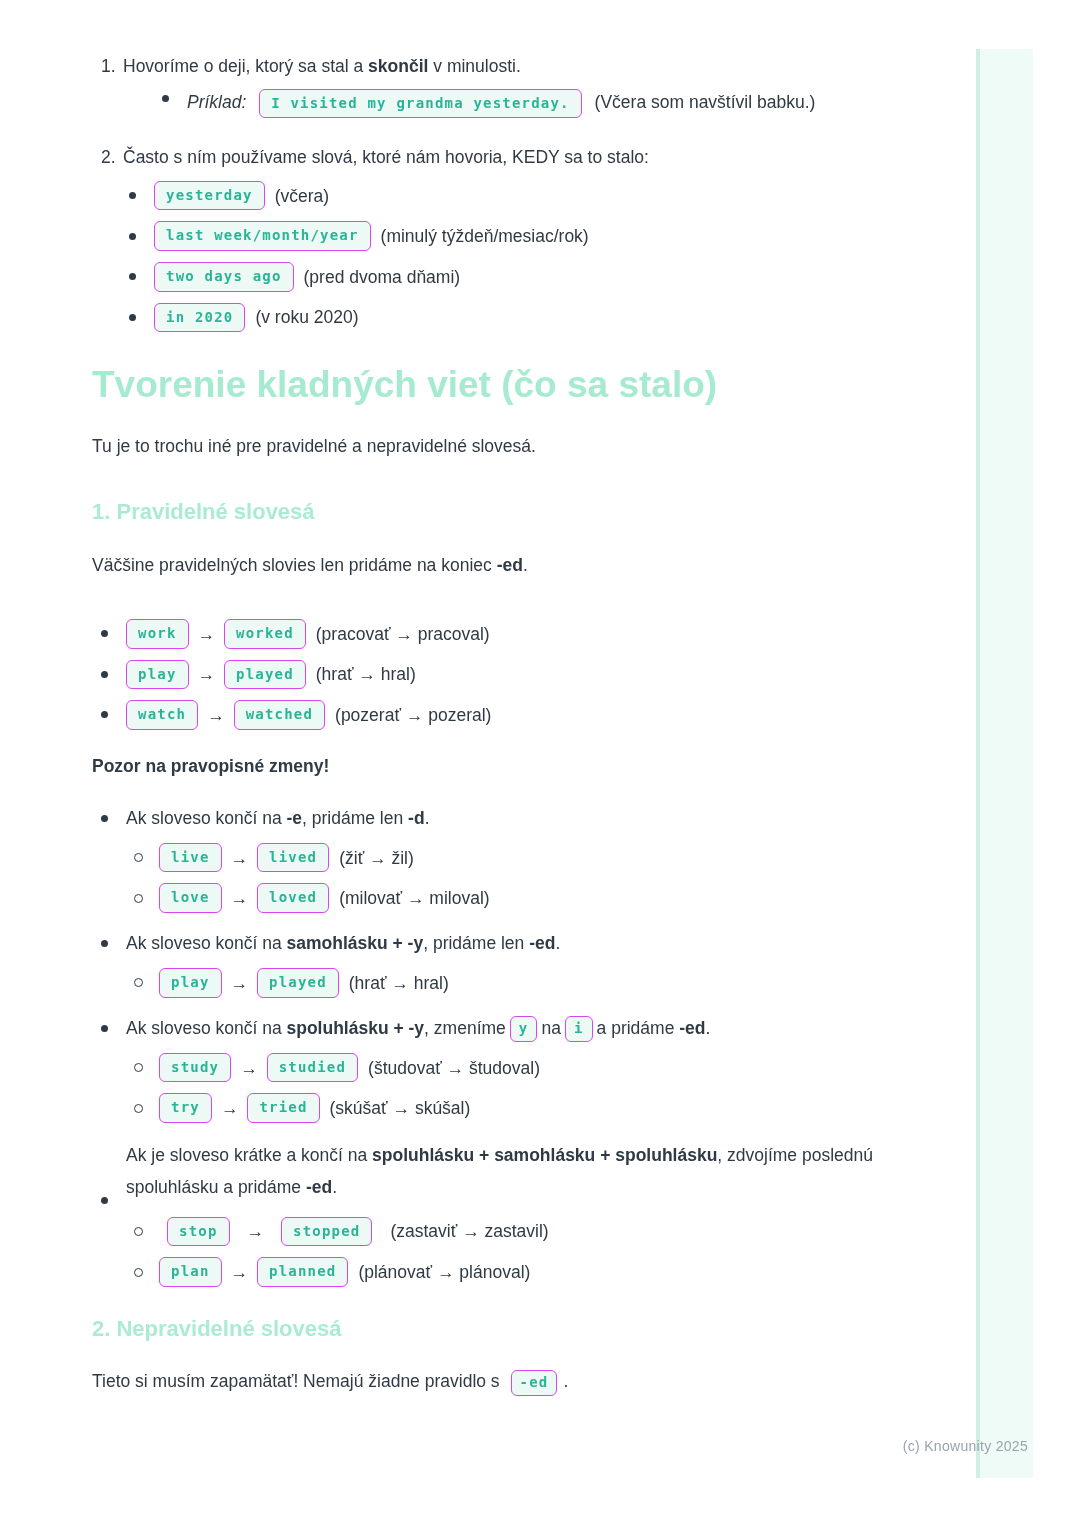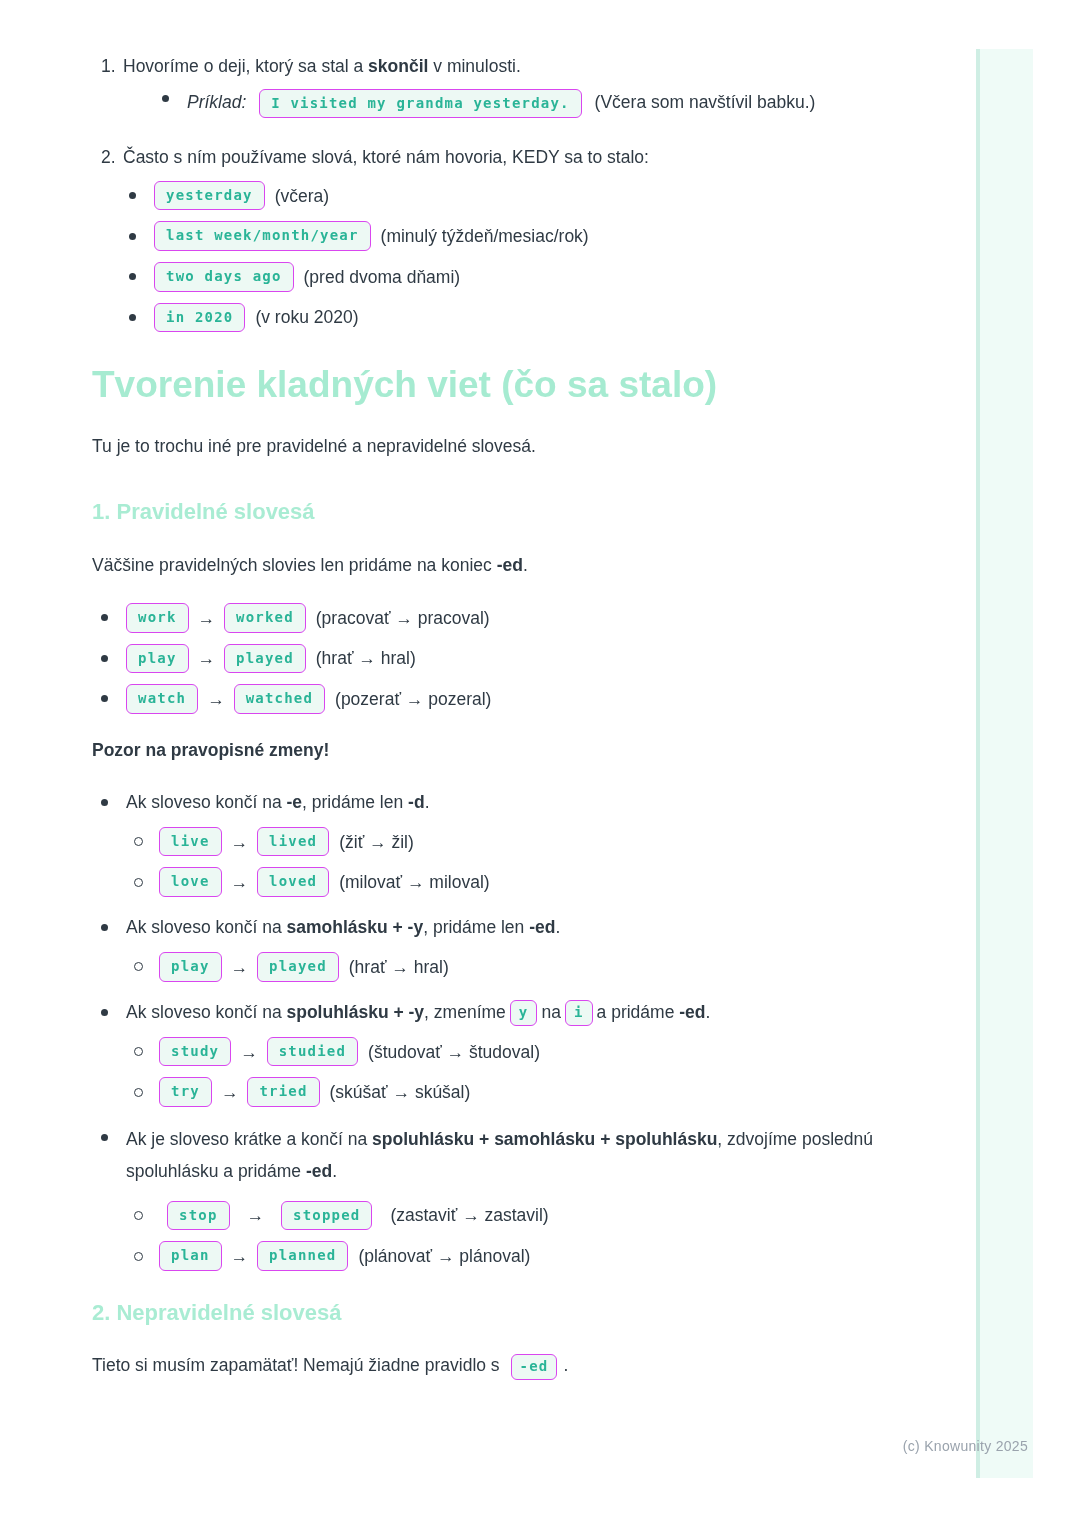--- a/index.html
+++ b/index.html
@@ -114,21 +114,21 @@
       </div>
     </div>
   </div>
 
   <h2>Tvorenie kladných viet (čo sa stalo)</h2>
   <p class="body">Tu je to trochu iné pre pravidelné a nepravidelné slovesá.</p>
 
   <h3>1. Pravidelné slovesá</h3>
   <p class="body"><span>Väčšine pravidelných slovies len pridáme na koniec </span><b>-ed</b><span>.</span></p>
 
-  <div class="row chip-row indent-b" style="margin-top:24px;">
+  <div class="row chip-row indent-b" style="margin-top:40px;">
     <span class="marker">
         <span class="dot"></span>
       </span>
     <span class="code">work</span>
     <span class="arrow">→</span>
     <span class="code">worked</span>
     <span class="trans">(pracovať → pracoval)</span>
   </div>
   <div class="row chip-row indent-b">
     <span class="marker">
@@ -210,21 +210,21 @@
   <div class="row chip-row indent-c">
     <span class="marker">
         <span class="circle"></span>
       </span>
     <span class="code">try</span>
     <span class="arrow">→</span>
     <span class="code">tried</span>
     <span class="trans">(skúšať → skúšal)</span>
   </div>
 
-  <div class="row wrap indent-b" style="margin-top:16px;line-height:1.85;">
+  <div class="row wrap indent-b" style="margin-top:16px;line-height:1.85;align-items:flex-end;">
     <span class="marker">
         <span class="dot"></span>
       </span>
     <div style="max-width:800px;"><span>Ak je sloveso krátke a končí na </span><b>spoluhlásku + samohlásku + spoluhlásku</b><span>, zdvojíme poslednú spoluhlásku a pridáme </span><b>-ed</b><span>.</span></div>
   </div>
   <div class="row chip-row indent-c" style="margin-top:13px;gap:8px;">
     <span class="marker">
         <span class="circle"></span>
       </span>
     <span class="code">stop</span>

